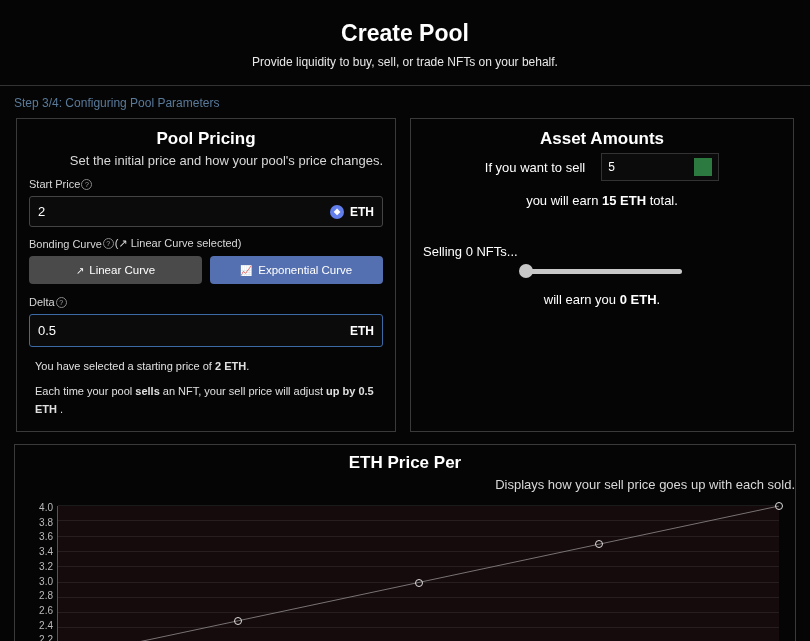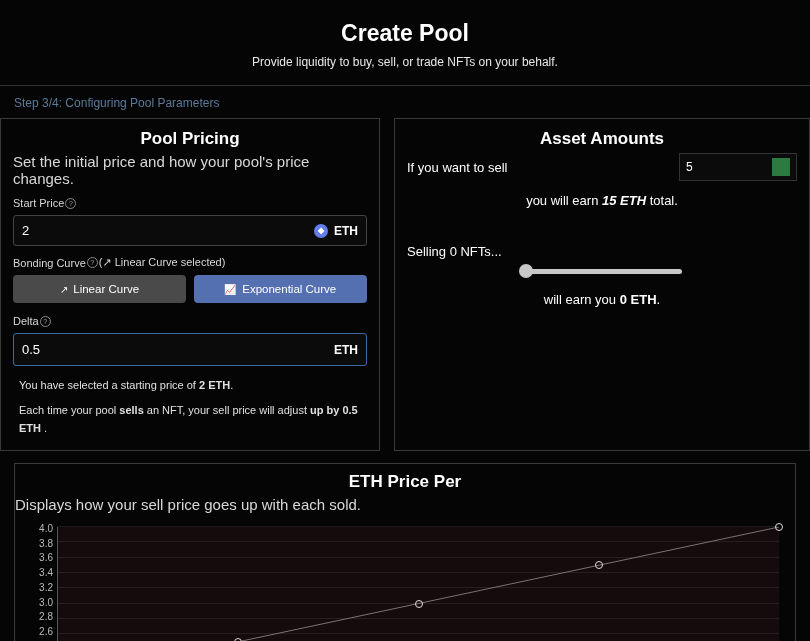--- a/index.html
+++ b/index.html
@@ -23,38 +23,38 @@
       margin-top: 16px;
     }
     .step {
       font-size: 12px;
       color: #5a7a9a;
       padding: 10px 14px 8px;
     }
     .panels {
       display: flex;
       gap: 14px;
-      padding: 0 0;
+      padding: 0 16px;
     }
     .panel {
       border: 1px solid #3a3a3a;
       padding: 10px 12px 12px;
       flex: 1;
       background: #050505;
     }
     .panel-lg { flex: 0 0 380px; }
     .panel-rg { flex: 1; }
     .panel-title {
       text-align: center;
       font-size: 17px;
       font-weight: 700;
     }
     .panel-sub {
-      text-align: left;
-      font-size: 15px;
+      text-align: right;
+      font-size: 13px;
       color: #d8d8d8;
       margin-top: 4px;
       margin-bottom: 10px;
     }
     .label {
       font-size: 11px;
       color: #d8d8d8;
       display: flex;
       align-items: center;
       gap: 1px;
@@ -120,21 +120,21 @@
       color: #e0e0e0;
       margin-top: 10px;
       padding: 0 6px;
       line-height: 1.7;
     }
     .desc b { font-weight: 700; }
     
     .sell-line {
       display: flex;
       align-items: center;
-      justify-content: space-between;
+      justify-content: center;
       gap: 16px;
       font-size: 13px;
       margin-top: 4px;
     }
     .sell-input {
       border: 1px solid #333;
       background: #0b0b0b;
       display:flex; align-items:center;
       padding: 4px 6px;
       width: 118px;
@@ -146,21 +146,21 @@
     .nft-thumb {
       width: 18px; height: 18px;
       background: #2c7a3f;
       margin-left:auto;
     }
     .earn {
       text-align: center;
       font-size: 13px;
       margin-top: 12px;
     }
-    .earn b { font-weight:700;font-style:italic; }
+    .earn b { font-weight:700; }
     .sell-count {
       text-align: left;
       font-size: 13px;
       margin-top: 36px;
     }
     .slider-wrap {
       display:flex; justify-content:center;
       margin-top: 10px;
     }
     .slider {

